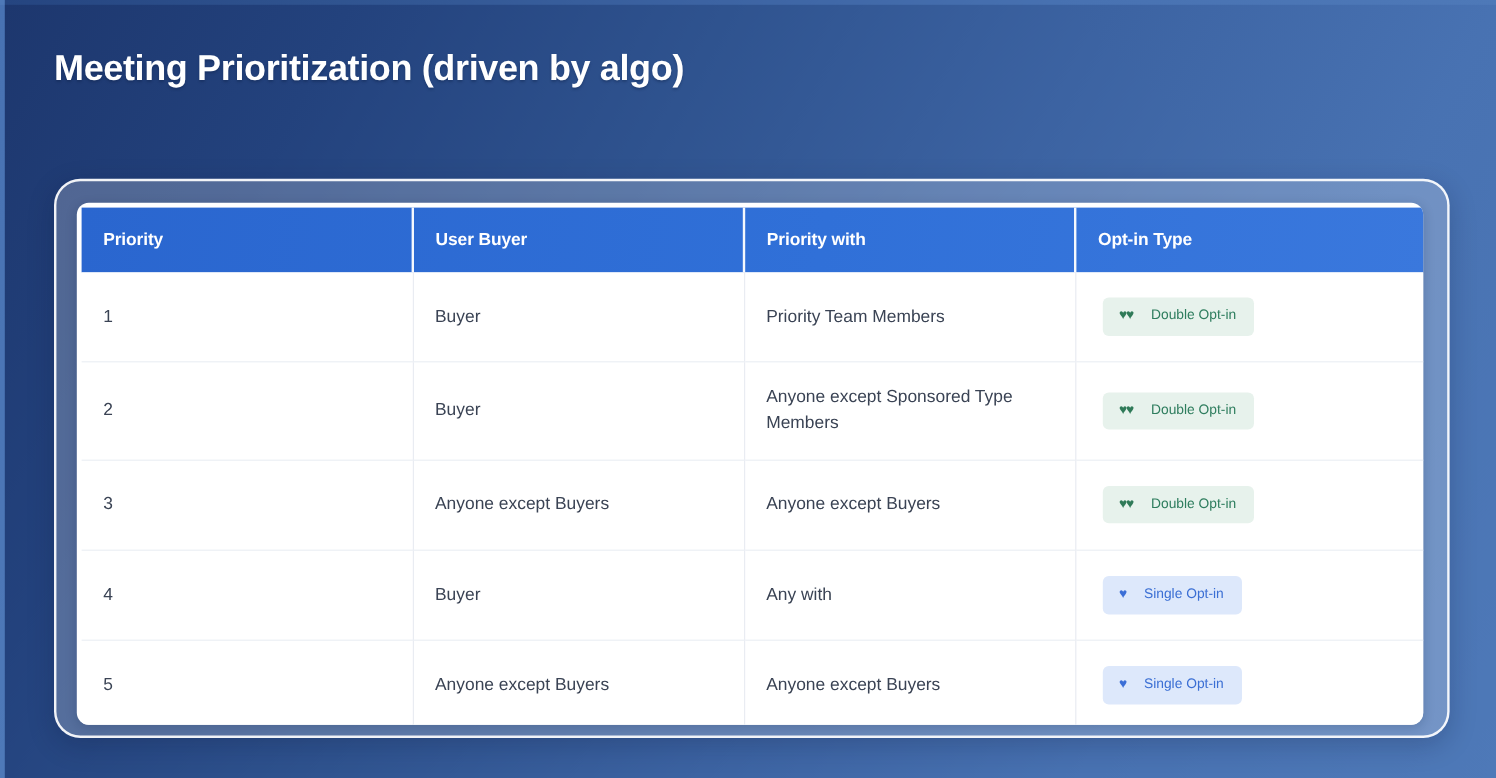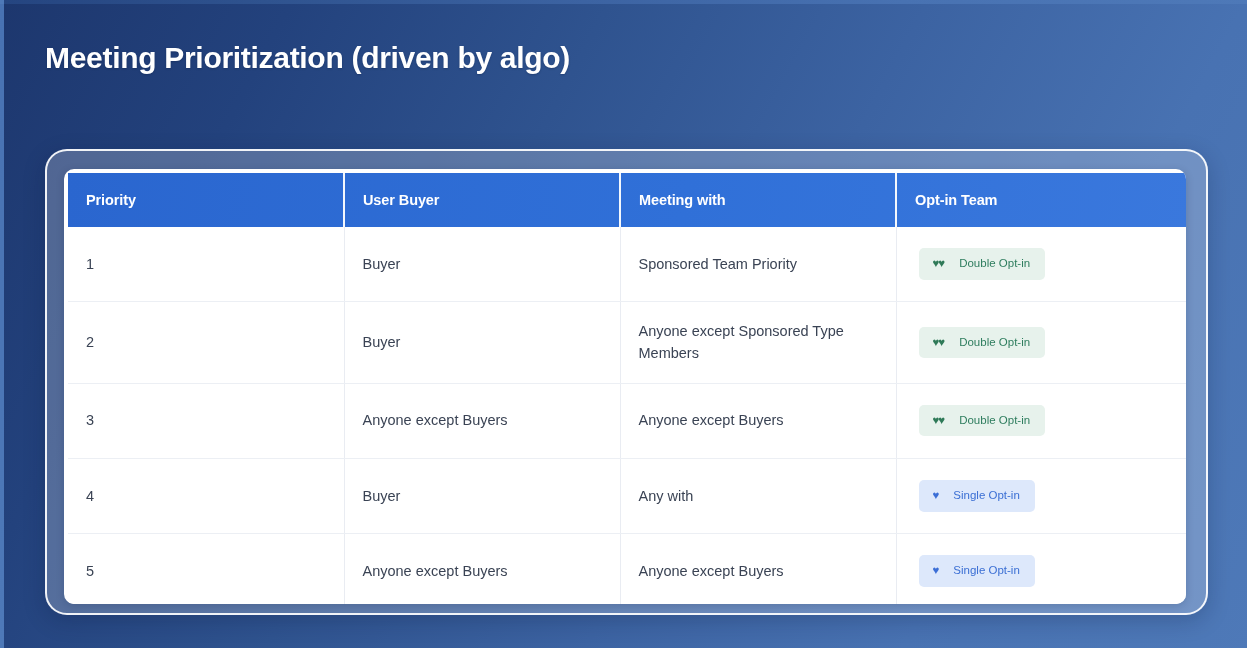--- a/index.html
+++ b/index.html
@@ -149,30 +149,30 @@
       <colgroup>
         <col class="c-priority">
         <col class="c-usertype">
         <col class="c-meeting">
         <col class="c-optin">
       </colgroup>
       <thead>
         <tr>
           <th>Priority</th>
           <th>User Buyer</th>
-          <th>Meeting with</th>
-          <th>Opt-in Team</th>
+          <th>Priority with</th>
+          <th>Opt-in Type</th>
         </tr>
       </thead>
       <tbody>
 
         <tr>
           <td class="priority-cell">1</td>
           <td>Buyer</td>
-          <td>Sponsored Team Priority</td>
+          <td>Priority Team Members</td>
           <td class="optin-cell">
             <span class="badge double">
               <span class="hearts">♥♥</span>
               <span>Double Opt-in</span>
             </span>
           </td>
         </tr>
 
         <tr>
           <td class="priority-cell">2</td>

